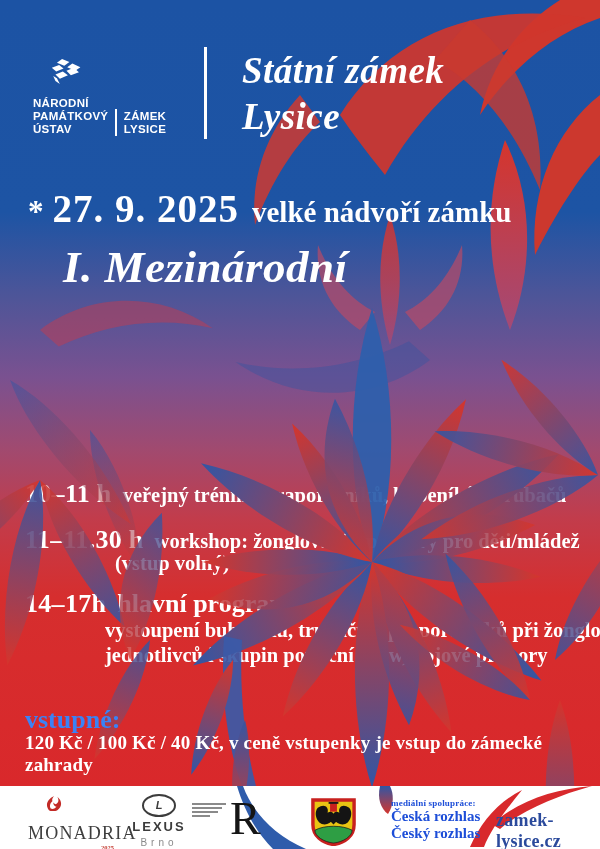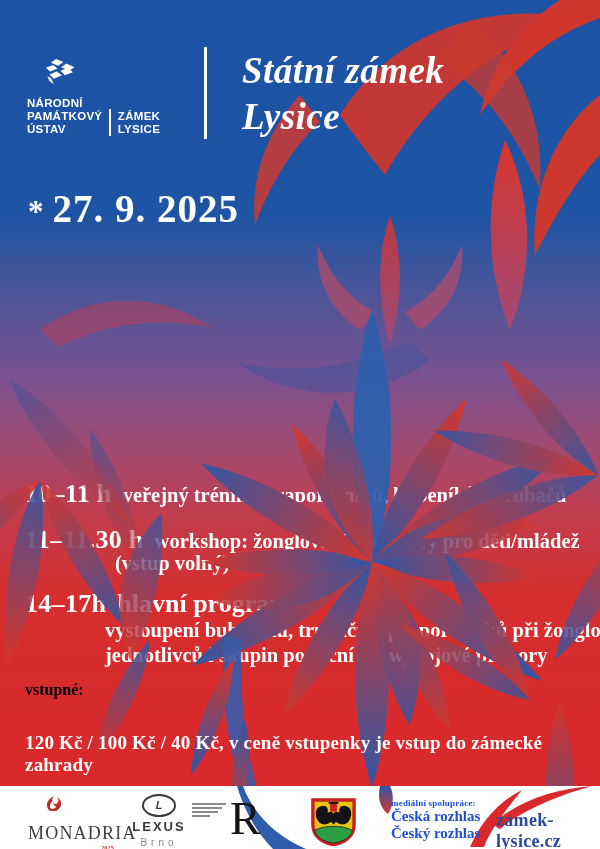--- a/index.html
+++ b/index.html
@@ -7,21 +7,21 @@
           font-family:"Liberation Serif",serif;background:#fff;}
   
   .bg{position:absolute;left:0;top:0;width:600px;height:786px;z-index:0;
       background:linear-gradient(180deg,#1c53a4 0%,#1d54a4 27%,#4f5598 38%,
                  #7a5190 48%,#a04a70 57%,#c23c4b 66%,#d62e2e 76%,#d9282b 100%);}
   .footer-band{position:absolute;left:0;top:786px;width:600px;height:63px;background:#ffffff;z-index:1;}
   .decor{position:absolute;left:0;top:0;z-index:2;pointer-events:none;}
   .layer{position:absolute;z-index:3;}
 
   
-  .npu{left:27px;top:58px;color:#fff;}
+  .npu{left:33px;top:58px;color:#fff;}
   .npu-mark{display:block;margin-left:10px;}
   .npu-text{display:flex;margin-top:9px;font-family:"Liberation Sans",sans-serif;
             font-weight:700;font-size:11.5px;line-height:13px;letter-spacing:.3px;}
   .npu-div{width:1.5px;background:#fff;height:27px;margin:12px 7px 0 7px;}
   .npu-col2{padding-top:13px;}
   .hdr-divider{left:204px;top:47px;width:2.5px;height:92px;background:#fff;}
   .site-title{left:242px;top:48px;font-size:37px;line-height:46px;font-style:italic;
               font-weight:700;color:#fff;letter-spacing:.5px;}
 
   
@@ -36,21 +36,21 @@
 
   
   .prog-line{position:absolute;display:flex;align-items:baseline;color:#fff;font-weight:700;white-space:nowrap;}
   .prog-time{font-size:26px;letter-spacing:.3px;}
   .prog-text{font-size:20.5px;margin-left:11px;}
   .prog-text-big{font-size:26px;margin-left:11px;}
   .prog-note{position:absolute;color:#fff;font-weight:700;font-size:20.5px;}
   .prog-detail{position:absolute;color:#fff;font-weight:700;font-size:20.5px;line-height:25px;white-space:nowrap;}
 
   
-  .adm-label{left:25px;top:681px;color:#000000;font-weight:700;font-size:16px;}
+  .adm-label{left:25px;top:705px;color:#3b82f6;font-weight:700;font-size:26px;}
   .adm-text{left:25px;top:732px;color:#fff;font-weight:700;font-size:19px;letter-spacing:.2px;}
 
   
   .monadria{left:28px;top:796px;width:86px;color:#3e3e3e;}
   .monadria .name{font-size:18px;letter-spacing:1.2px;margin-top:12px;}
   .monadria .year{font-size:6.5px;color:#c23a2e;text-align:right;font-weight:700;margin-top:0;}
   .flame{margin-left:16px;display:block;}
 
   .lexus{left:127px;top:794px;width:64px;text-align:center;font-family:"Liberation Sans",sans-serif;color:#3c3c3c;}
   .lexus-oval{width:30px;height:19px;border:2px solid #3c3c3c;border-radius:50%;
@@ -191,23 +191,25 @@
   <div class="layer hdr-divider"></div>
 
   <div class="layer site-title">
     <div>Státní zámek</div>
     <div>Lysice</div>
   </div>
 
   <div class="layer date-line">
     <span class="date-star">*</span>
     <span class="date-value">27. 9. 2025</span>
+    <span class="date-venue">velké nádvoří zámku</span>
   </div>
 
   <div class="layer main-title">
+    <div>I. Mezinárodní</div>
   </div>
 
   <div class="prog-line" style="left:25px;top:479px;">
     <span class="prog-time">10–11 h</span>
     <span class="prog-text">veřejný trénink praporečníků, bubeníků a trubačů</span>
   </div>
   <div class="prog-line" style="left:25px;top:525px;">
     <span class="prog-time">11–11.30 h</span>
     <span class="prog-text">workshop: žonglování s prapory pro děti/mládež</span>
   </div>

